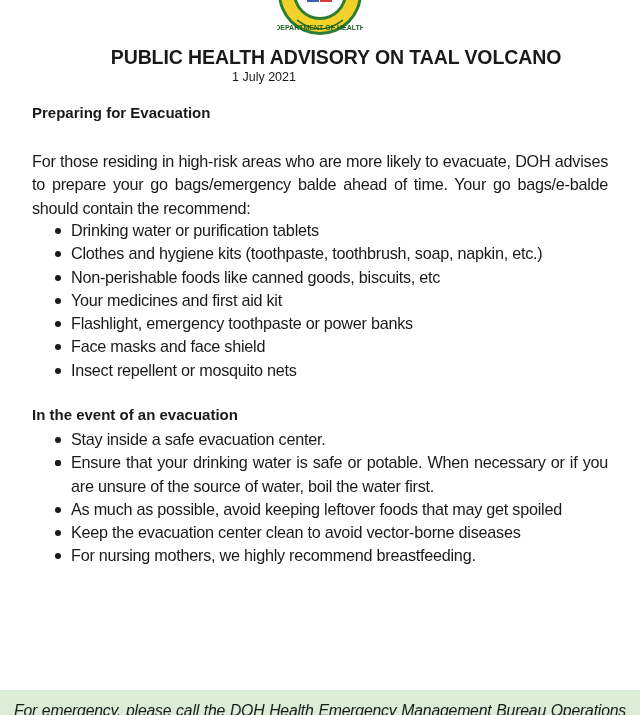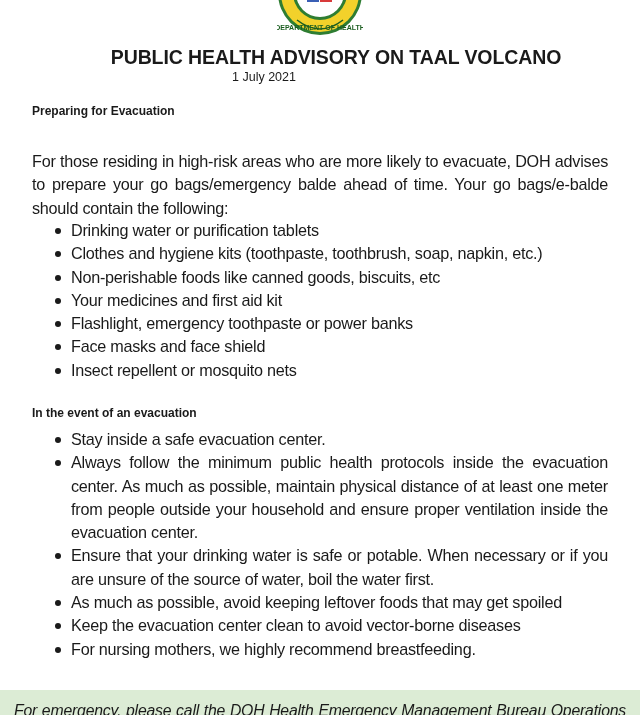--- a/index.html
+++ b/index.html
@@ -18,21 +18,21 @@
       position: absolute; left: 0; width: 640px; top: 46px;
       text-align: center; font-weight: bold; font-size: 19.5px;
       letter-spacing: -0.1px;
       padding-left: 16px;
     }
     .date {
       position: absolute; left: 0; width: 528px; top: 70px;
       text-align: center; font-size: 12.5px;
     }
     .h {
-      position: absolute; left: 32px; font-weight: bold; font-size: 12px;
+      position: absolute; left: 32px; font-weight: bold; font-size: 15px;
     }
     .para {
       position: absolute; left: 32px; width: 576px;
       font-size: 16.2px; line-height: 23.3px; text-align: justify;
       letter-spacing: -0.25px;
     }
     ul.list {
       position: absolute; left: 32px; width: 576px; margin: 0; padding: 0;
       list-style: none; font-size: 16.2px; line-height: 23.3px;
       letter-spacing: -0.25px;
@@ -64,37 +64,37 @@
   <rect x="30" y="38" width="12" height="14" fill="#3a5fb5"></rect>
   <rect x="43" y="38" width="12" height="14" fill="#d83a3a"></rect>
   <path d="M20 70 Q43 88 66 70" fill="none" stroke="#1b5e20" stroke-width="1.5"></path>
   <text x="43" y="80" font-size="7" text-anchor="middle" fill="#1b5e20" font-weight="bold" font-family="Liberation Sans, sans-serif">DEPARTMENT OF HEALTH</text>
 </svg>
 
 <div class="title">PUBLIC HEALTH ADVISORY ON TAAL VOLCANO</div>
 <div class="date">1 July 2021</div>
 
 <div class="h" style="top:104px;">Preparing for Evacuation</div>
-<div class="para" style="top:150px;">For those residing in high-risk areas who are more likely to evacuate, DOH advises to prepare your go bags/emergency balde ahead of time. Your go bags/e-balde should contain the following:</div>
+<div class="para" style="top:150px;">For those residing in high-risk areas who are more likely to evacuate, DOH advises to prepare your go bags/emergency balde ahead of time. Your go bags/e-balde should contain the recommend:</div>
 
 <ul class="list" style="top:219px;">
   <li><span class="bullet"></span><span>Drinking water or purification tablets</span></li>
   <li><span class="bullet"></span><span>Clothes and hygiene kits (toothpaste, toothbrush, soap, napkin, etc.)</span></li>
   <li><span class="bullet"></span><span>Non-perishable foods like canned goods, biscuits, etc</span></li>
   <li><span class="bullet"></span><span>Your medicines and first aid kit</span></li>
   <li><span class="bullet"></span><span>Flashlight, emergency toothpaste or power banks</span></li>
   <li><span class="bullet"></span><span>Face masks and face shield</span></li>
   <li><span class="bullet"></span><span>Insect repellent or mosquito nets</span></li>
 </ul>
 
 <div class="h" style="top:406px;">In the event of an evacuation</div>
 
 <ul class="list" style="top:428px;">
   <li><span class="bullet"></span><span>Stay inside a safe evacuation center.</span></li>
-  <li><span class="bullet"></span><span>Always follow the minimum public health protocols inside the evacuation center. As much as possible, maintain physical distance of at least one meter from people outside your household and ensure proper ventilation inside the evacuation center.</span></li>
+  <li><span class="bullet"></span></li>
   <li><span class="bullet"></span><span>Ensure that your drinking water is safe or potable. When necessary or if you are unsure of the source of water, boil the water first.</span></li>
   <li><span class="bullet"></span><span>As much as possible, avoid keeping leftover foods that may get spoiled</span></li>
   <li><span class="bullet"></span><span>Keep the evacuation center clean to avoid vector-borne diseases</span></li>
   <li><span class="bullet"></span><span>For nursing mothers, we highly recommend breastfeeding.</span></li>
 </ul>
 
 <div class="banner">
   <div class="banner-text">For emergency, please call the DOH Health Emergency Management Bureau Operations</div>
 </div>
 

